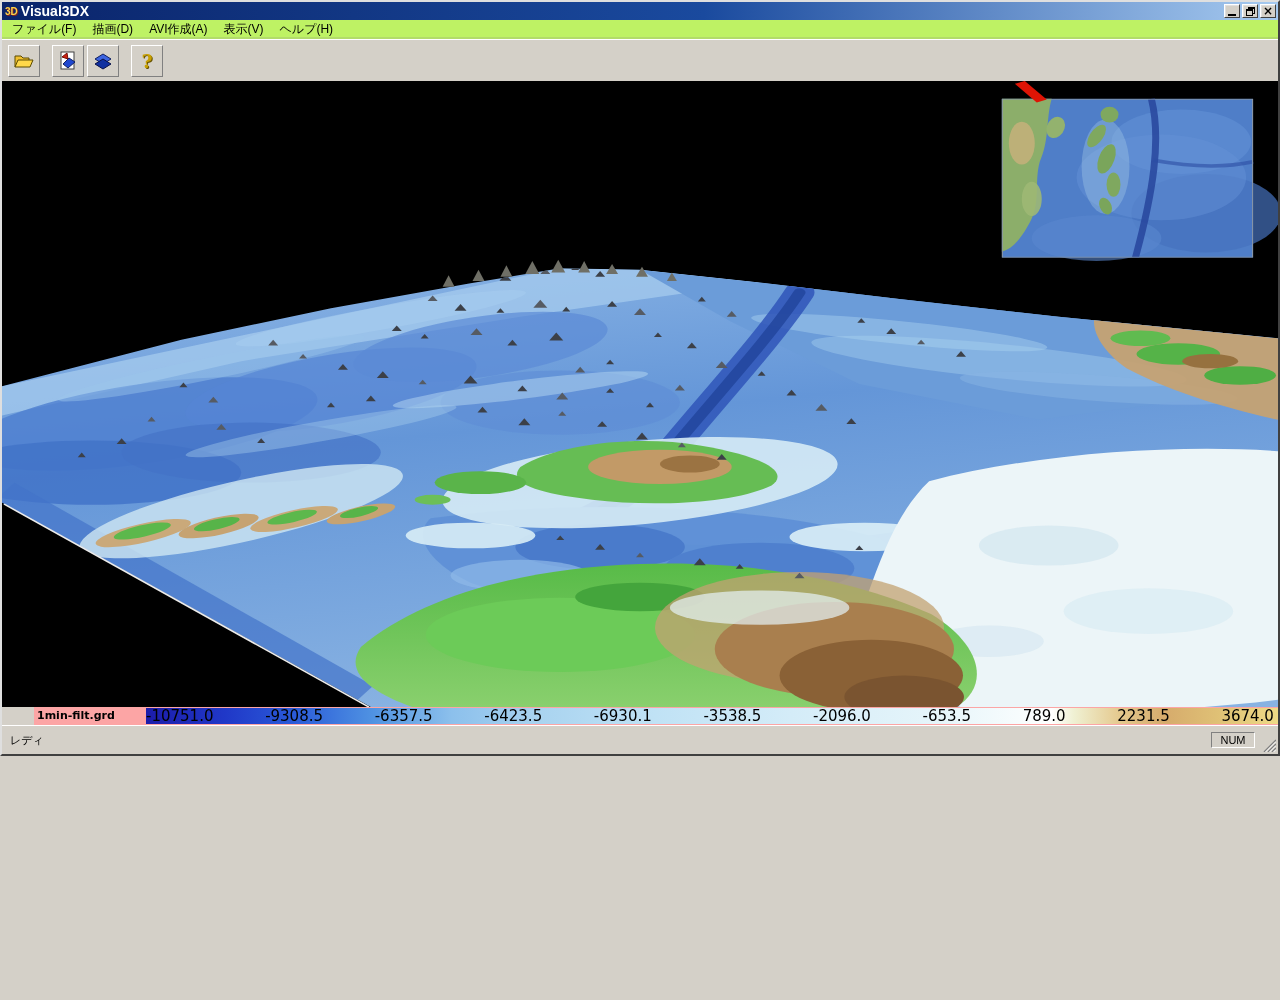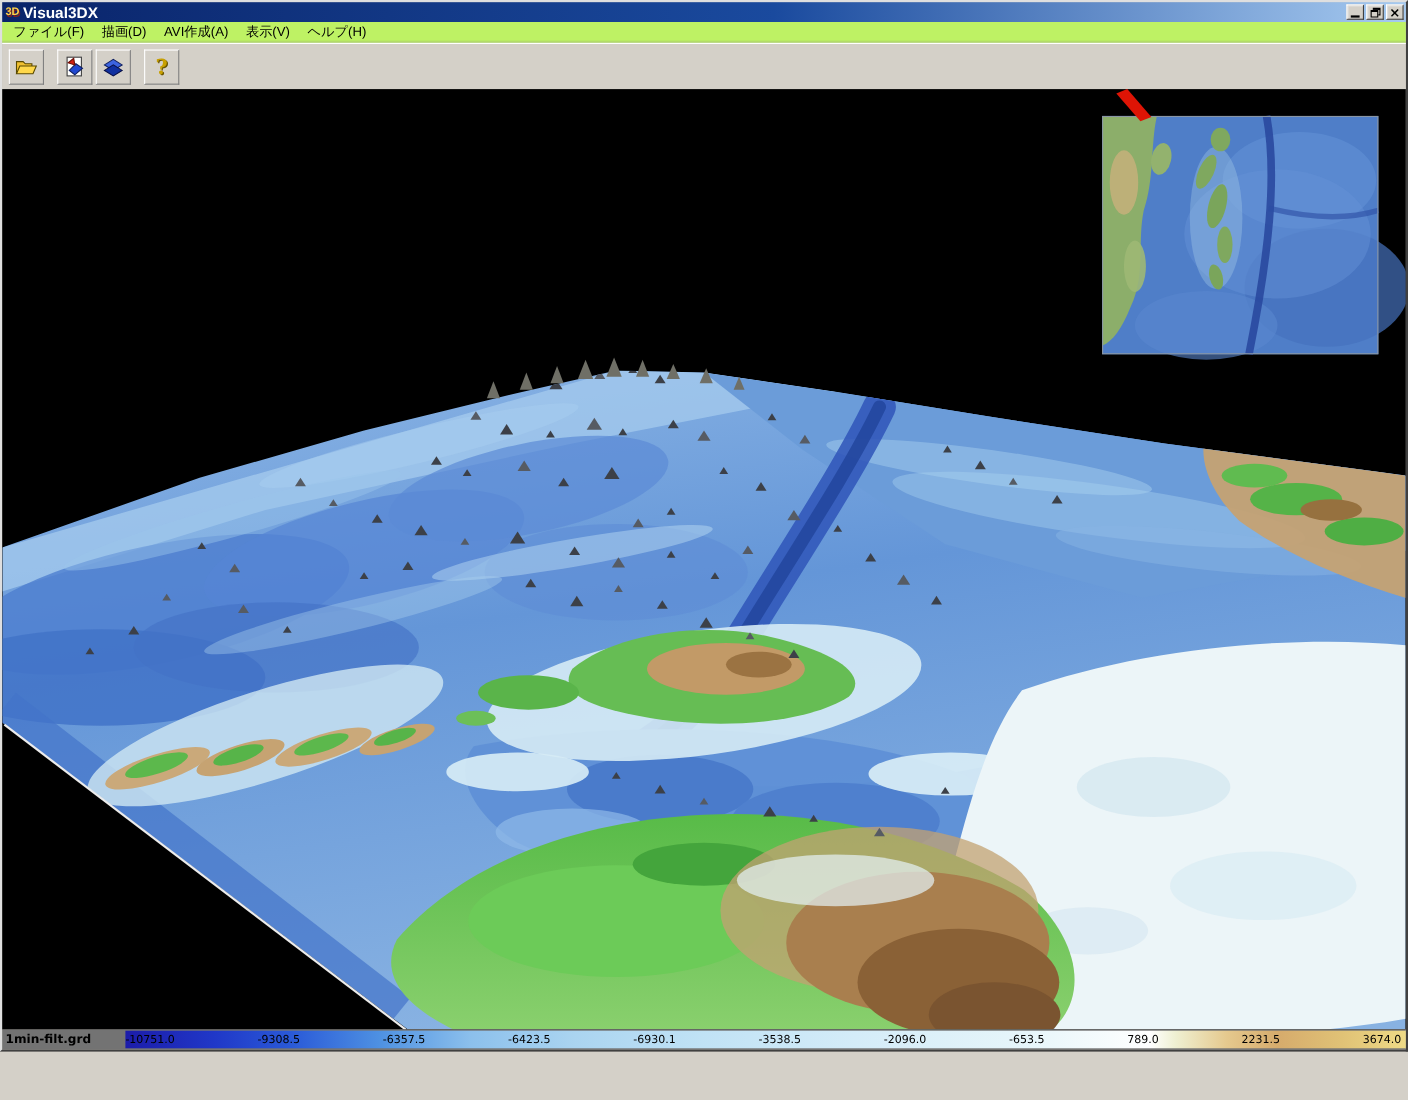--- a/index.html
+++ b/index.html
@@ -4,21 +4,21 @@
 <style>
   html,body{margin:0;padding:0;}
   body{
     width:1280px;height:1000px;overflow:hidden;
     background:#d4d0c8;
     font-family:"Liberation Sans","DejaVu Sans",sans-serif;
     font-size:12px;color:#000;
     -webkit-font-smoothing:none;
   }
   .window{
-    width:1280px;height:956px;box-sizing:border-box;
+    width:1280px;height:756px;box-sizing:border-box;
     border:2px solid;border-color:#dfdfdf #404040 #404040 #dfdfdf;
     display:flex;flex-direction:column;background:#d4d0c8;
   }
   
   .titlebar{
     height:18px;flex:0 0 18px;display:flex;align-items:center;
     background:linear-gradient(90deg,#0a246a 0%,#1a4a9e 55%,#a6caf0 100%);
     color:#fff;padding:0 2px;
   }
   .title-icon{
@@ -68,32 +68,33 @@
     font-weight:bold;font-size:19px;color:#c8a000;
     text-shadow:1px 1px 0 #6a5500;font-family:"DejaVu Serif",serif;
   }
   
   .viewport{
     flex:1 1 auto;position:relative;background:#000;overflow:hidden;
   }
   .viewport svg{position:absolute;left:0;top:0;width:100%;height:100%;}
   
   .cbrow{
-    height:18px;flex:0 0 18px;background:#737373;position:relative;
+    height:18px;flex:0 0 18px;background:#fca5a5;position:relative;
     font-size:11px;
+    margin-left:32px;
   }
   .cb-file{
     position:absolute;left:3px;top:2px;font-weight:bold;white-space:nowrap;
     font-family:"DejaVu Sans",sans-serif;
   }
   .cb-bar{position:absolute;left:112px;right:0;top:1px;bottom:1px;}
   .cb-labels{
     position:absolute;left:112px;right:4px;top:0;bottom:0;
     display:flex;justify-content:space-between;align-items:center;
-    font-family:"DejaVu Sans",sans-serif;font-size:10px;
+    font-family:"DejaVu Sans",sans-serif;font-size:15px;
   }
   .cb-labels span{white-space:nowrap;}
   
   .statusbar{
     height:24px;flex:0 0 24px;background:#d4d0c8;border-top:1px solid #fff;
     display:flex;align-items:center;padding:2px 2px 2px 2px;font-size:11px;
   }
   .status-msg{flex:1 1 auto;padding:2px 6px;}
   .status-cell{
     width:44px;height:16px;line-height:15px;text-align:center;
@@ -372,14 +373,28 @@
       <span>-6930.1</span>
       <span>-3538.5</span>
       <span>-2096.0</span>
       <span>-653.5</span>
       <span>789.0</span>
       <span>2231.5</span>
       <span>3674.0</span>
     </div>
   </div>
 
+  <div class="statusbar">
+    <span class="status-msg">レディ</span>
+    <span class="status-cell">NUM</span>
+    <span class="grip">
+      <svg width="15" height="15" viewBox="0 0 15 15">
+        <line x1="3" y1="15" x2="15" y2="3" stroke="#808080" stroke-width="1.5"></line>
+        <line x1="7" y1="15" x2="15" y2="7" stroke="#808080" stroke-width="1.5"></line>
+        <line x1="11" y1="15" x2="15" y2="11" stroke="#808080" stroke-width="1.5"></line>
+        <line x1="4.5" y1="15" x2="15" y2="4.5" stroke="#fff" stroke-width="1"></line>
+        <line x1="8.5" y1="15" x2="15" y2="8.5" stroke="#fff" stroke-width="1"></line>
+        <line x1="12.5" y1="15" x2="15" y2="12.5" stroke="#fff" stroke-width="1"></line>
+      </svg>
+    </span>
+  </div>
 
 </div>
 
 </body></html>

